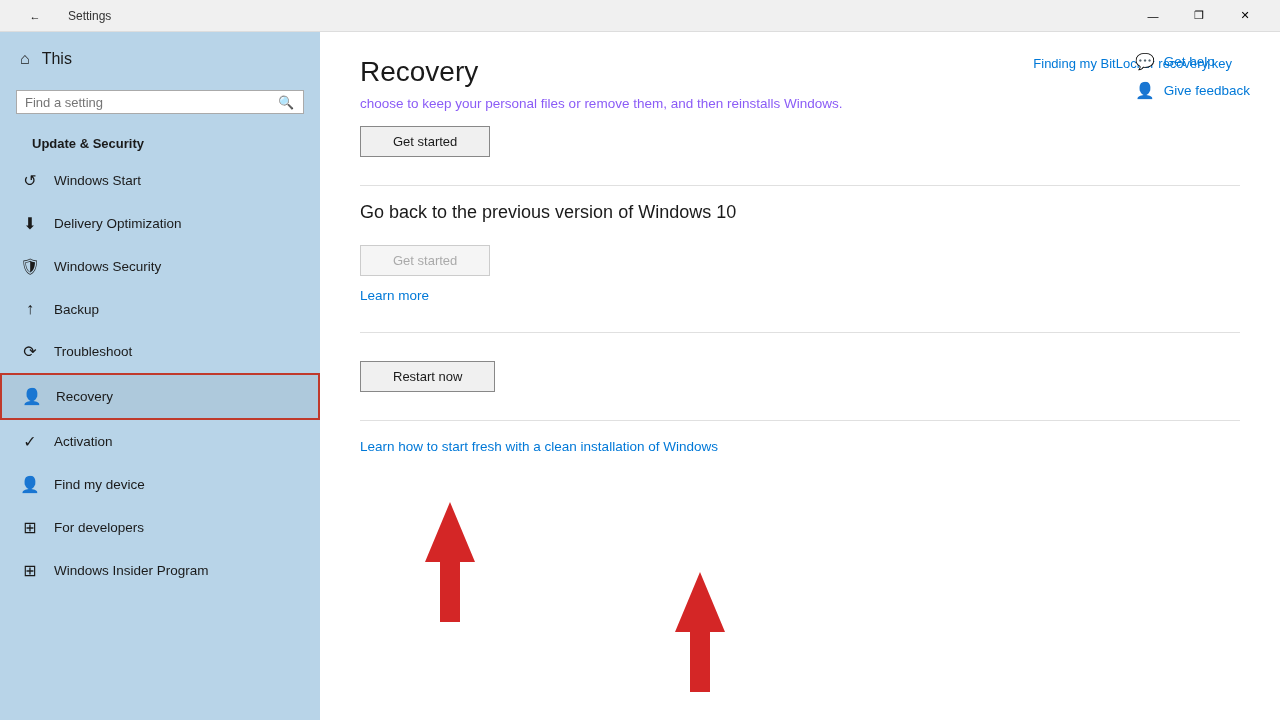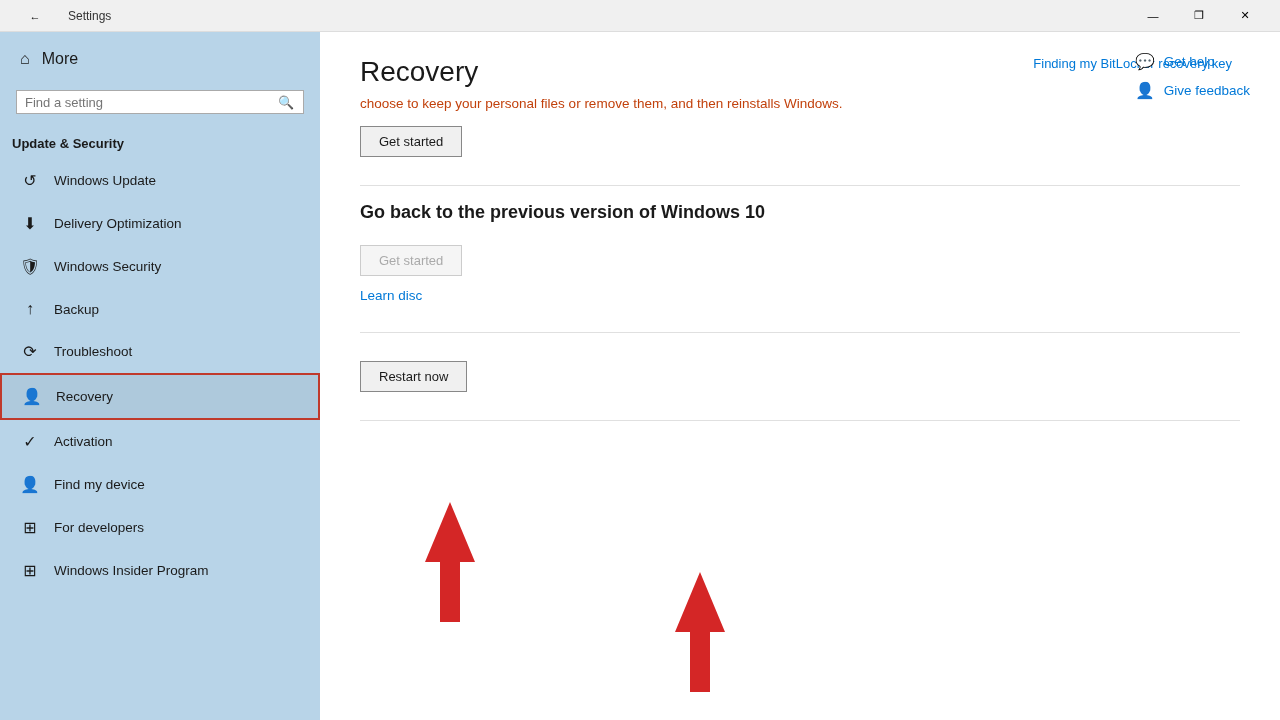--- a/index.html
+++ b/index.html
@@ -47,21 +47,21 @@
       height: 24px;
       padding: 0 8px;
     }
     .search-input {
       border: none; outline: none; flex: 1;
       font-size: 13px; background: transparent; color: #333;
     }
     .search-icon-svg { font-size: 13px; color: #555; }
 
     .sidebar-section-title {
-      padding: 10px 20px 8px 12px;
+      padding: 10px 20px 8px 32px;
       font-size: 13px; font-weight: 600; color: #1a1a1a;
     }
 
     .sidebar-item {
       display: flex; align-items: center; gap: 14px;
       padding: 12px 20px;
       font-size: 13.5px; color: #1a1a1a;
       cursor: pointer;
       position: relative;
     }
@@ -79,45 +79,45 @@
       background: #fff;
       position: relative;
     }
 
     .page-title {
       font-size: 28px; font-weight: 300; color: #1a1a1a;
       margin-bottom: 6px;
     }
 
     .section-desc {
-      font-size: 13.5px; color: #c2410c; line-height: 1.5;
+      font-size: 13.5px; color: #8b5cf6; line-height: 1.5;
       max-width: 640px;
     }
 
     .btn {
       border: 1px solid #999;
       background: #f0f0f0;
-      padding: 7px 18px;
+      padding: 7px 32px;
       font-size: 13px;
       cursor: pointer;
       margin-top: 12px;
       color: #1a1a1a;
     }
     .btn:disabled, .btn.disabled {
       color: #aaa; border-color: #ccc; background: #f5f5f5; cursor: default;
     }
     .btn.primary-btn {
       border: 1px solid #888;
       background: #f0f0f0;
     }
 
     .section { margin-bottom: 28px; }
 
     .section-title {
-      font-size: 18px; font-weight: 700; color: #1a1a1a;
+      font-size: 18px; font-weight: 400; color: #1a1a1a;
       margin-bottom: 10px;
       margin-top: 10px;
     }
 
     .link-blue { color: #0078d7; text-decoration: none; font-size: 13.5px; cursor: pointer; }
 
     .sidebar-help {
       position: absolute;
       top: 20px; right: 30px;
       display: flex; flex-direction: column; gap: 10px;
@@ -149,33 +149,33 @@
     <button class="title-bar-btn close">✕</button>
   </div>
 </div>
 
 <div class="app-body">
 
   <div class="sidebar">
 
     <div class="sidebar-home">
       <span class="icon">⌂</span>
-      <span>More</span>
+      <span>This</span>
     </div>
 
     <div class="search-box">
       <input class="search-input" type="text" placeholder="Find a setting" style="">
       <span class="search-icon-svg">🔍</span>
     </div>
 
     <div class="sidebar-section-title">Update &amp; Security</div>
 
     <div class="sidebar-item">
       <span class="icon">↺</span>
-      <span>Windows Update</span>
+      <span>Windows Start</span>
     </div>
     <div class="sidebar-item">
       <span class="icon">⬇</span>
       <span>Delivery Optimization</span>
     </div>
     <div class="sidebar-item">
       <span class="icon">🛡</span>
       <span>Windows Security</span>
     </div>
     <div class="sidebar-item">
@@ -219,32 +219,33 @@
       <p class="section-desc">choose to keep your personal files or remove them, and then reinstalls Windows.</p>
       <button class="btn primary-btn">Get started</button>
     </div>
 
     <hr class="divider">
 
     <div class="section">
       <h2 class="section-title">Go back to the previous version of Windows 10</h2>
       <button class="btn disabled" disabled="">Get started</button>
       <br>
-      <a class="link-blue" style="display:inline-block;margin-top:12px;">Learn disc</a>
+      <a class="link-blue" style="display:inline-block;margin-top:12px;">Learn more</a>
     </div>
 
     <hr class="divider">
 
     <div class="section">
       <button class="btn primary-btn">Restart now</button>
     </div>
 
     <hr class="divider">
 
     <div class="section">
+      <a class="link-blue">Learn how to start fresh with a clean installation of Windows</a>
     </div>
 
     <div class="sidebar-help">
       <div class="help-item">
         <span class="help-icon">💬</span>
         <span>Get help</span>
       </div>
       <div class="help-item">
         <span class="help-icon">👤</span>
         <span>Give feedback</span>

